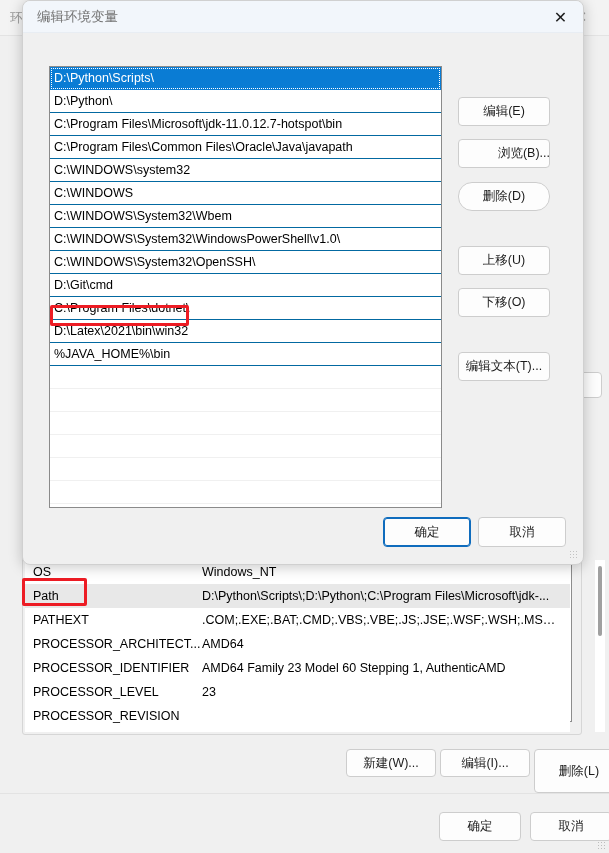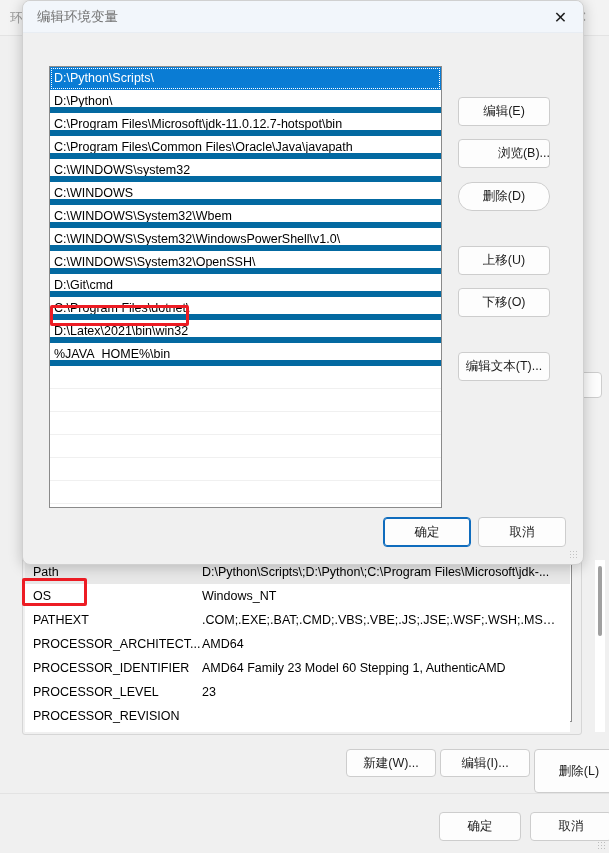--- a/index.html
+++ b/index.html
@@ -226,21 +226,21 @@
     overflow: hidden;
     margin-top: 12px;
   }
   .path-row {
     height: 23px;
     line-height: 23px;
     padding-left: 4px;
     font-size: 12.5px;
     white-space: nowrap;
     overflow: hidden;
-    border-bottom: 6px solid #0369a1;
+    border-bottom: 1px solid #0369a1;
   }
   .path-row.selected {
     background: #0a7cd4;
     color: #ffffff;
     outline: 1px dotted #ffffff;
     outline-offset: -2px;
     border-bottom: 1px solid #0a7cd4;
   }
   .path-row.empty { border-bottom: 1px solid #f0f0f0; }
 
@@ -312,27 +312,27 @@
   <div id="bg-frag-btn">)</div>
 
   <div class="bg-group" id="sys-group"></div>
   <div class="bg-group-label" id="sys-label">系统</div>
   <div class="bg-listbox" id="sys-list"></div>
   <div id="sys-topbox">
     <div id="sys-topbox-grip"></div>
   </div>
 
   <div id="sys-table">
+      <div class="sys-row">
+        <span class="sys-name">OS</span>
+        <span class="sys-value">Windows_NT</span>
+      </div>
       <div class="sys-row selected">
         <span class="sys-name">Path</span>
         <span class="sys-value">D:\Python\Scripts\;D:\Python\;C:\Program Files\Microsoft\jdk-...</span>
-      </div>
-      <div class="sys-row">
-        <span class="sys-name">OS</span>
-        <span class="sys-value">Windows_NT</span>
       </div>
       <div class="sys-row">
         <span class="sys-name">PATHEXT</span>
         <span class="sys-value">.COM;.EXE;.BAT;.CMD;.VBS;.VBE;.JS;.JSE;.WSF;.WSH;.MSC;.PY;.P...</span>
       </div>
       <div class="sys-row">
         <span class="sys-name">PROCESSOR_ARCHITECT...</span>
         <span class="sys-value">AMD64</span>
       </div>
       <div class="sys-row">

